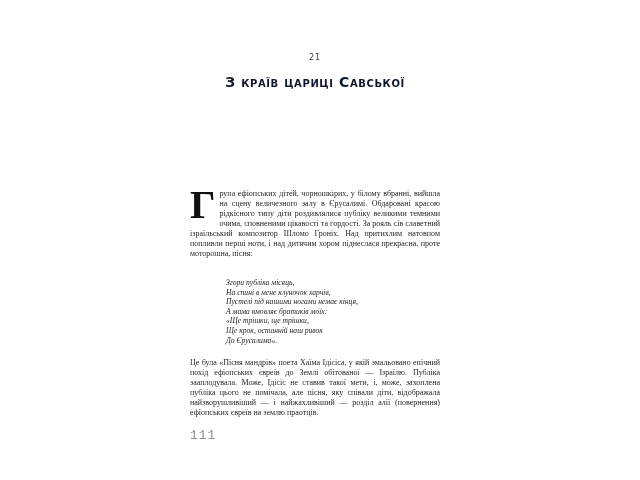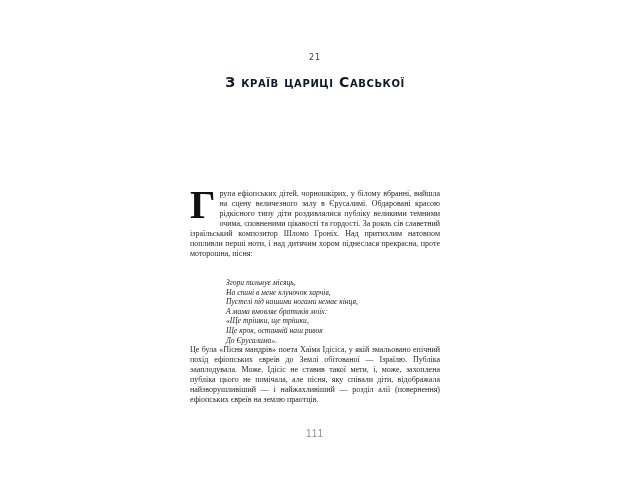--- a/index.html
+++ b/index.html
@@ -63,50 +63,49 @@
   }
   .verse {
     margin: 19px 0 0 36px;
     font-style: italic;
     font-size: 7.6px;
     line-height: 9.6px;
     white-space: pre-line;
     color: #242424;
   }
   .para-second {
-    margin-top: 0;
+    margin-top: 13px;
   }
   .page-number {
     position: absolute;
     left: 190px;
     width: 250px;
     top: 428px;
-    text-align: center;
-    font-family: Liberation Sans, sans-serif;
-    font-size: 10px;
+    font-family: Liberation Mono, monospace;
+    font-size: 13px;
     letter-spacing: 1px;
     color: #8f8f8f;
   }
 </style>
 </head>
 <body>
 
 <div class="page">
   <div class="column">
 
     <div class="chapter-number">21</div>
 
     <h1 class="chapter-title" style="margin:12px 0 0 0;">З країв цариці Савської</h1>
 
     <p class="para para-first">
       <span class="dropcap">Г</span><b class="lead-bold">рупа</b>
       <span>ефіопських дітей, чорношкірих, у білому вбранні, вийшла на сцену величезного залу в Єрусалимі. Обдаровані красою рідкісного типу діти роздивлялися публіку великими темними очима, сповненими цікавості та гордості. За рояль сів славетний ізраїльський композитор Шломо Гроніх. Над притихлим натовпом попливли перші ноти, і над дитячим хором піднеслася прекрасна, проте моторошна, пісня:</span>
     </p>
 
-    <div class="verse">Згори пильнує місяць,
+    <div class="verse">Згори публіка місяць,
 На спині в мене клуночок харчів,
 Пустелі під нашими ногами немає кінця,
 А мама вмовляє братиків моїх:
 «Ще трішки, ще трішки,
 Ще крок, останній наш ривок
 До Єрусалима».</div>
 
     <p class="para para-second">Це була «Пісня мандрів» поета Хаїма Ідісіса, у якій змальовано епічний похід ефіопських євреїв до Землі обітованої — Ізраїлю. Публіка зааплодувала. Може, Ідісіс не ставив такої мети, і, може, захоплена публіка цього не помічала, але пісня, яку співали діти, відображала найзворушливіший — і найжахливіший — розділ алії (повернення) ефіопських євреїв на землю праотців.</p>
 
   </div>

